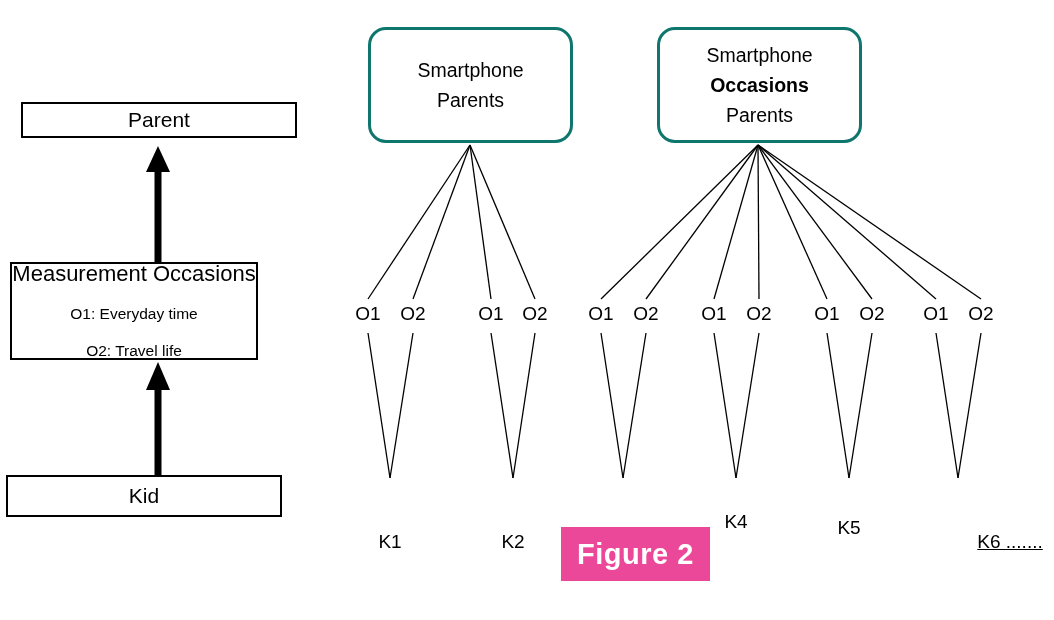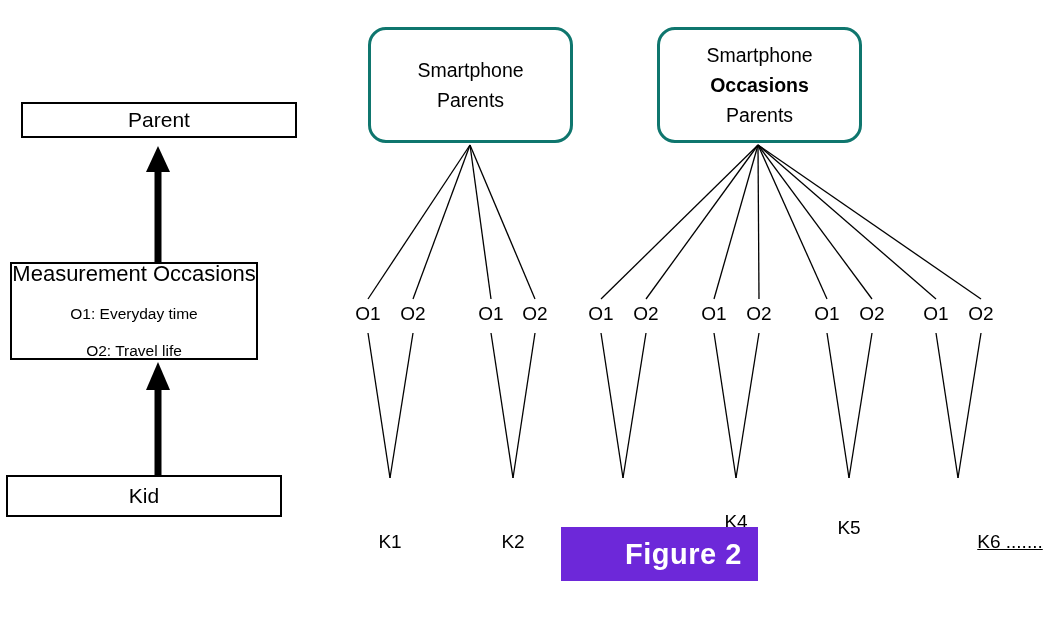--- a/index.html
+++ b/index.html
@@ -110,29 +110,28 @@
   .o-label { font-size: 19px; }
   .k-label { font-size: 19px; margin-top: 48px; }
 
   
   #figure-caption {
     position: absolute;
     left: 561px;
     top: 527px;
     width: 149px;
     height: 54px;
-    background: #6d28d9;
+    background: #ec4899;
     color: #ffffff;
     font-size: 29px;
     font-weight: bold;
     display: flex;
     align-items: center;
     justify-content: center;
     letter-spacing: 0.5px;
-    padding-left: 48px;
   }
 
   
   #edges {
     position: absolute;
     left: 0;
     top: 0;
     width: 1054px;
     height: 620px;
     pointer-events: none;

